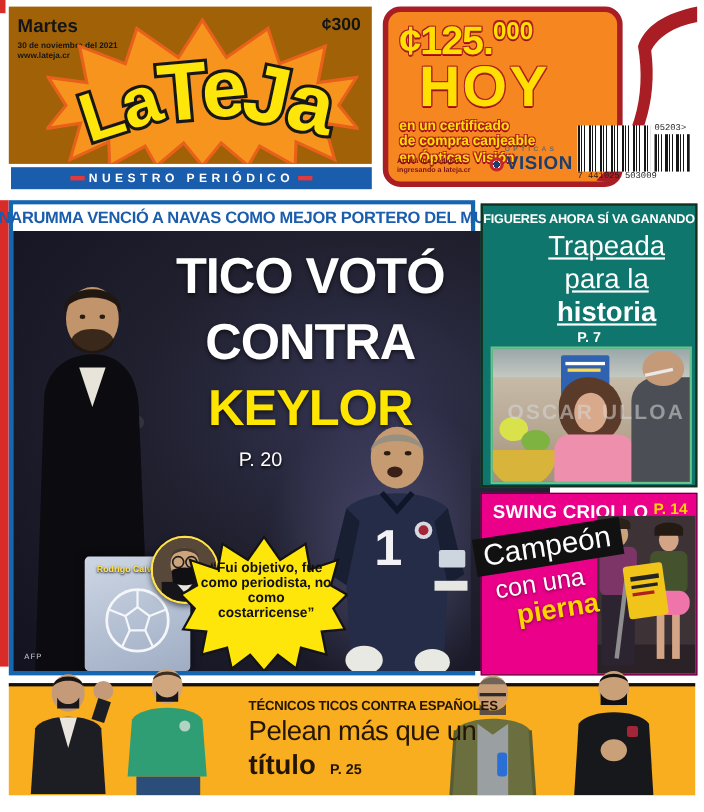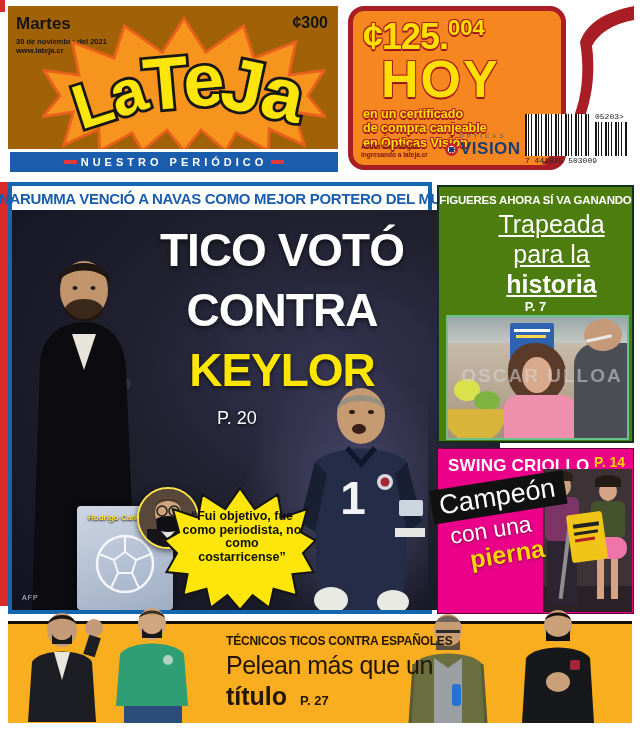--- a/index.html
+++ b/index.html
@@ -53,21 +53,21 @@
           background:linear-gradient(160deg,#cdd6e4,#9fadc4);box-shadow:0 0 8px rgba(0,0,0,.5);}
   #inset-label{left:76px;top:303px;font-size:8px;font-weight:bold;color:#ffe24a;text-shadow:0 1px 2px #000;}
   #inset-circle{left:125px;top:277px;width:58px;height:58px;border-radius:50%;border:2px solid #ffe24a;
                 overflow:hidden;background:#57483a;box-shadow:0 2px 6px rgba(0,0,0,.6);}
   #bubble{left:152px;top:276px;width:152px;height:126px;}
   #quote{left:168px;top:300px;width:124px;text-align:center;font-size:12.5px;font-weight:bold;
          color:#101010;line-height:1.08;}
   #afp{left:10px;top:384px;font-size:7px;color:#cfcfcf;letter-spacing:1px;}
 
   
-  #green-box{left:437px;top:185px;width:197px;height:258px;background:#4d7c0f;border:2px solid #14301c;
+  #green-box{left:437px;top:185px;width:197px;height:258px;background:#0f766e;border:2px solid #14301c;
              box-sizing:border-box;color:#fff;text-align:center;}
   #green-kicker{left:0;top:7px;width:100%;font-size:11.5px;font-weight:bold;letter-spacing:-.2px;}
   #green-headline{left:16px;top:22px;width:100%;font-size:25px;line-height:30px;font-weight:400;text-decoration:underline;}
   #green-headline b{font-weight:bold;}
   #green-pref{left:0;top:112px;width:100%;font-size:13px;font-weight:bold;}
   #green-photo{left:7px;top:128px;width:179px;height:121px;border:2px solid #67c389;overflow:hidden;
                background:linear-gradient(180deg,#cfc4b2 0%,#b7a894 60%,#a3927c 100%);}
   #watermark{left:-6px;top:48px;width:200px;text-align:center;font-size:19px;font-weight:bold;
              color:rgba(215,215,215,.55);letter-spacing:2px;white-space:nowrap;}
 
@@ -117,21 +117,21 @@
 
   <div id="tagbar" class="abs">
     <span class="dash"></span>
     <span>NUESTRO PERIÓDICO</span>
     <span class="dash"></span>
   </div>
 
   <div id="promo" class="abs">
     <div id="promo-box" class="abs">
       <div id="promo-amount" class="abs ol-red">
-        <span>¢125.</span><span class="sup">004</span>
+        <span>¢125.</span><span class="sup">000</span>
       </div>
       <div id="promo-hoy" class="abs ol-red">HOY</div>
       <div id="promo-desc" class="abs ol-red">
         <div>en un certificado</div>
         <div>de compra canjeable</div>
         <div>en Ópticas Visión</div>
       </div>
       <div id="promo-note" class="abs">
         <div>Activá los códigos</div>
         <div>ingresando a lateja.cr</div>
@@ -324,17 +324,17 @@
     <path d="M24,50 C34,36 78,36 88,50 L92,115 L20,115 Z" fill="#17181c"></path>
     <ellipse cx="56" cy="74" rx="12" ry="10" fill="#caa078"></ellipse>
     <rect x="68" y="52" width="10" height="10" rx="2" fill="#a32638"></rect>
   </svg>
 
   <div id="strip-text" class="abs">
     <div id="strip-kicker">TÉCNICOS TICOS CONTRA ESPAÑOLES</div>
     <div id="strip-h1">Pelean más que un</div>
     <div id="strip-h2">
       <span>título</span>
-      <span class="pref">P. 27</span>
+      <span class="pref">P. 25</span>
     </div>
   </div>
 
 </div>
 
 </body></html>

